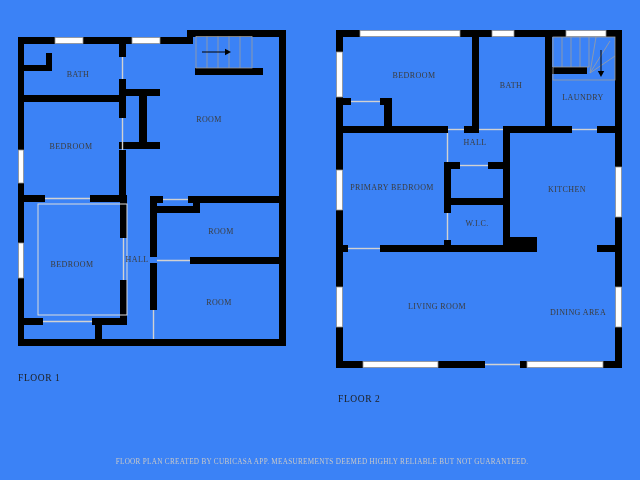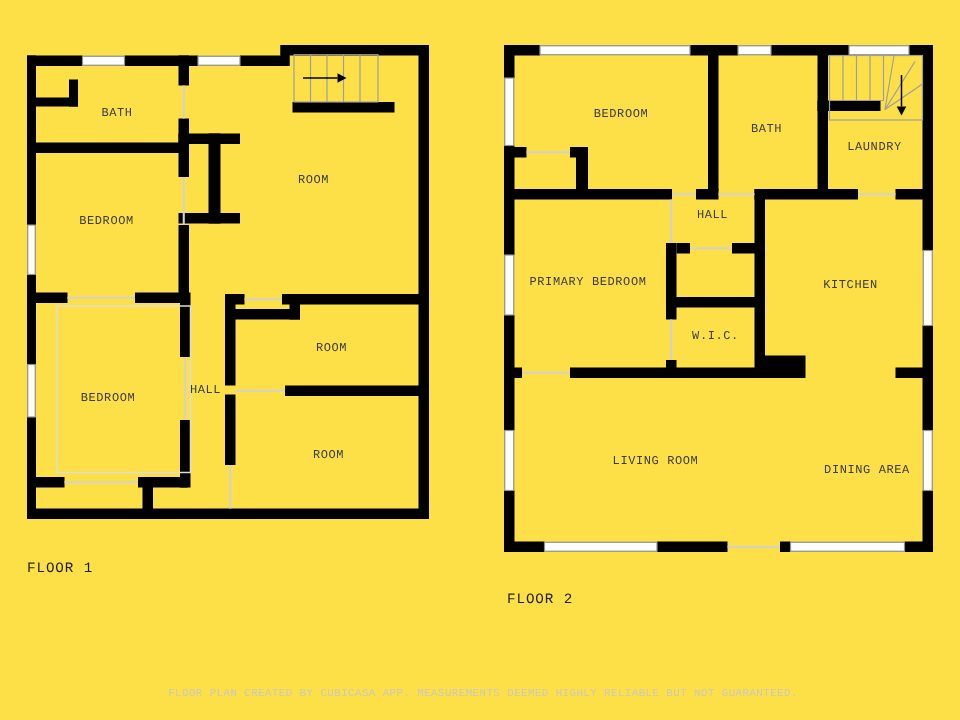--- a/index.html
+++ b/index.html
@@ -1,20 +1,20 @@
 <!DOCTYPE html>
 <html><head>
 <meta charset="utf-8">
 <style>
   html,body{margin:0;padding:0;background:#ffffff;}
   .canvas{
     position:relative;
     width:640px;height:480px;
-    background:#fde047;
-    font-family:Liberation Mono, monospace;
+    background:#3b82f6;
+    font-family:Liberation Serif, serif;
     overflow:hidden;
   }
   svg{display:block;}
   .wall{fill:#000000;stroke:none;}
   .win{fill:#ffffff;stroke:#8f8f8f;stroke-width:0.8;}
   .door{stroke:#d2d2d2;stroke-width:1.4;fill:none;}
   .thin{stroke:#9e9e9e;stroke-width:0.8;fill:none;}
   .inset{stroke:#dcdcdc;stroke-width:1;fill:none;}
   .room-label{
     font-size:8px;fill:#3c3c3c;letter-spacing:0.4px;

